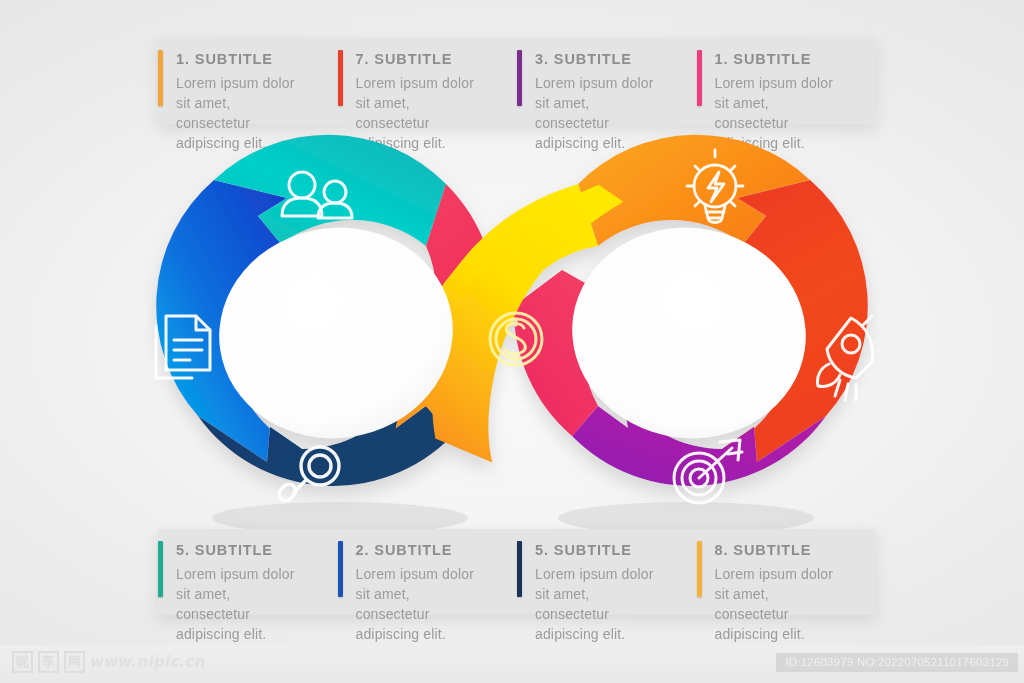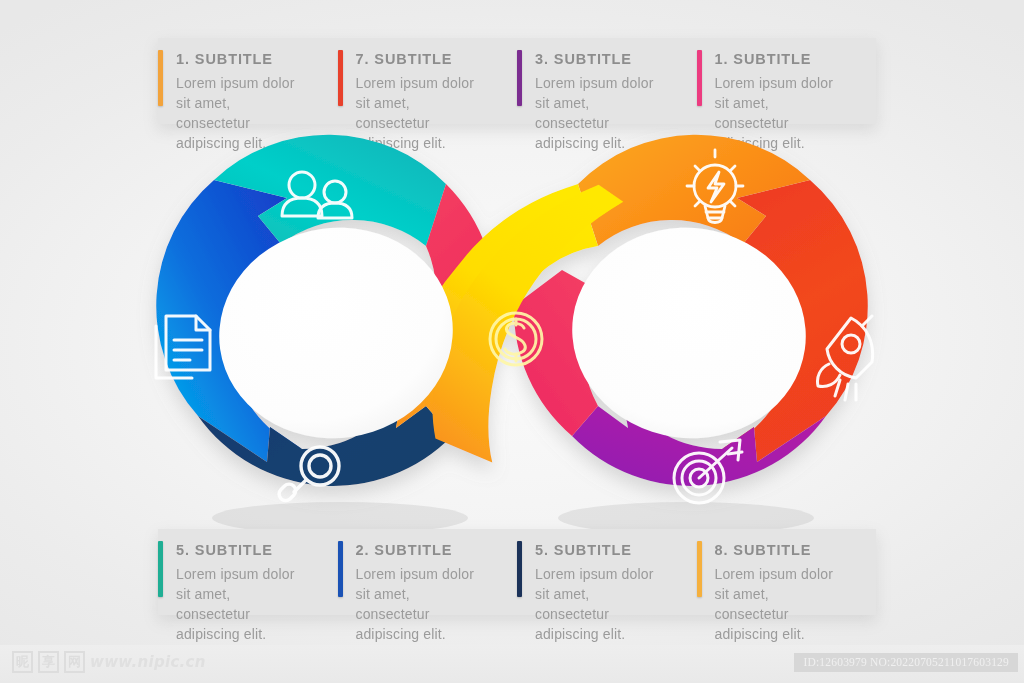--- a/index.html
+++ b/index.html
@@ -113,21 +113,21 @@
   }
   #watermark-id {
     position: absolute;
     right: 6px;
     top: 8px;
     background: #d7d7d7;
     color: #f0f0f0;
     font-size: 11.5px;
     letter-spacing: 0.2px;
     padding: 3px 9px 4px 9px;
-    font-family: Liberation Serif, serif;
+    font-family: Liberation Sans, sans-serif;
   }
 </style>
 </head>
 <body>
 
 <div id="stage">
 
   <div class="panel top">
     <div class="cell">
       <div class="accent-bar" style="background: rgb(242, 163, 60);"></div>

